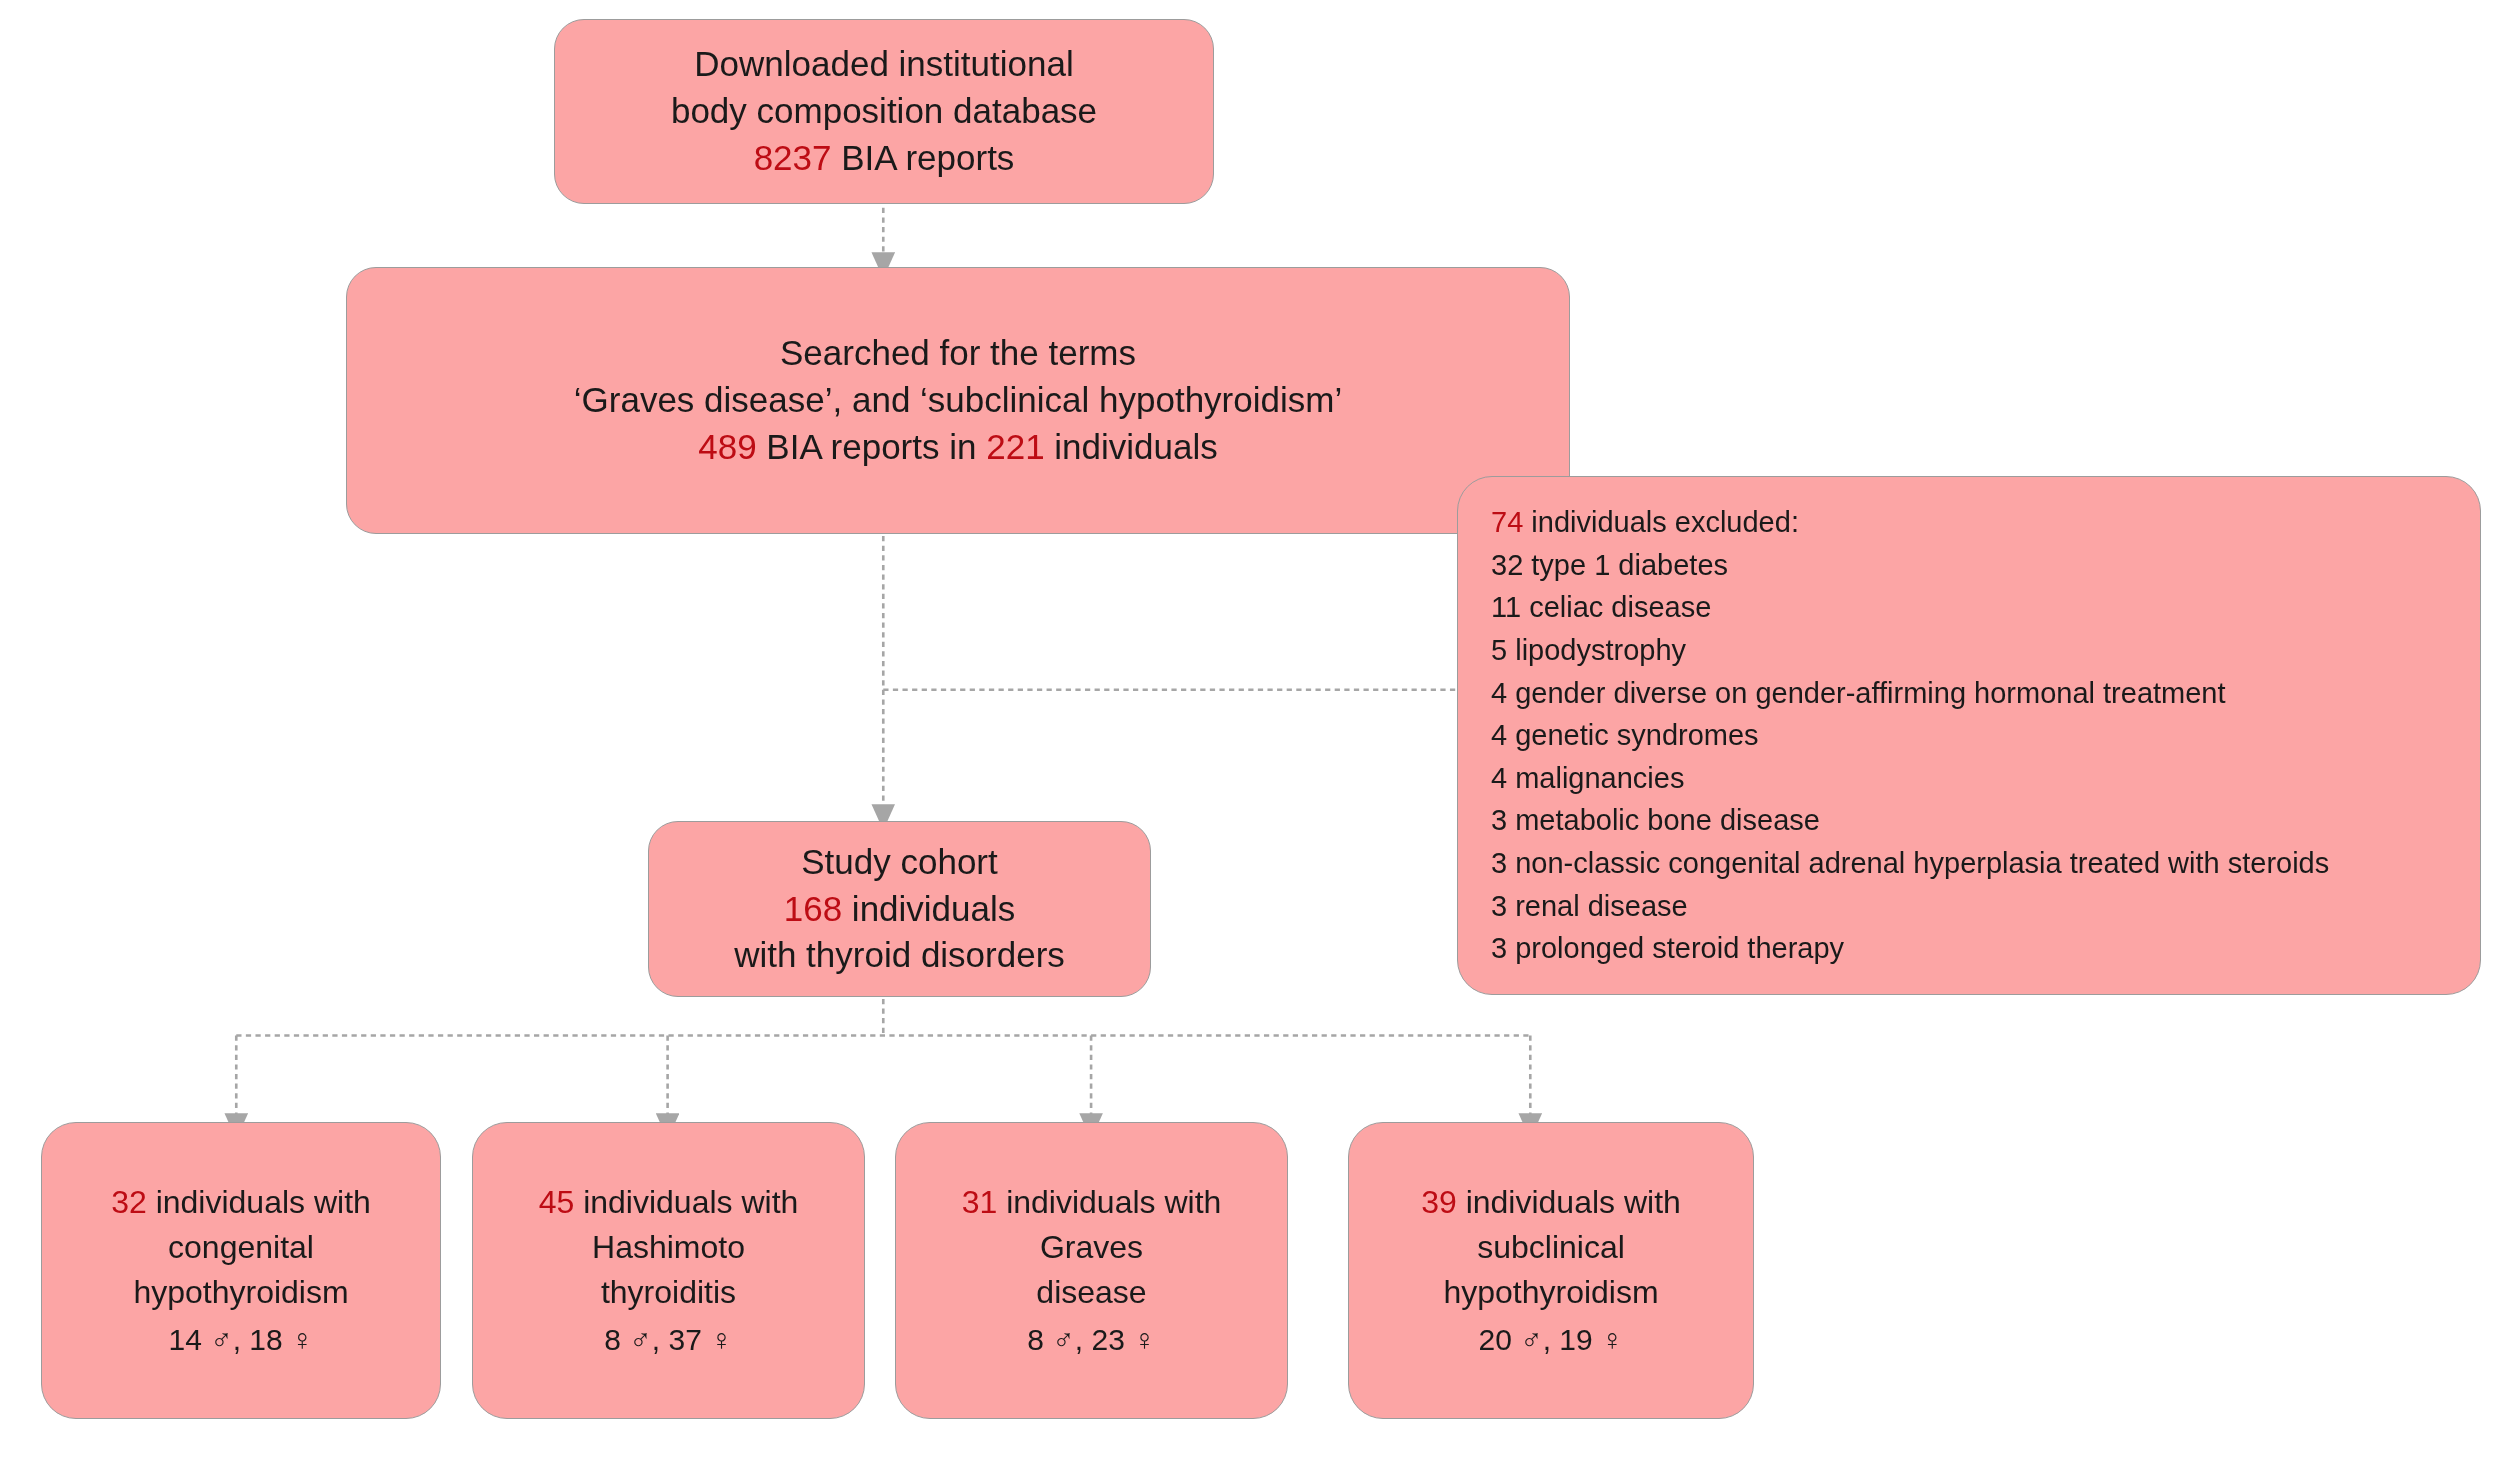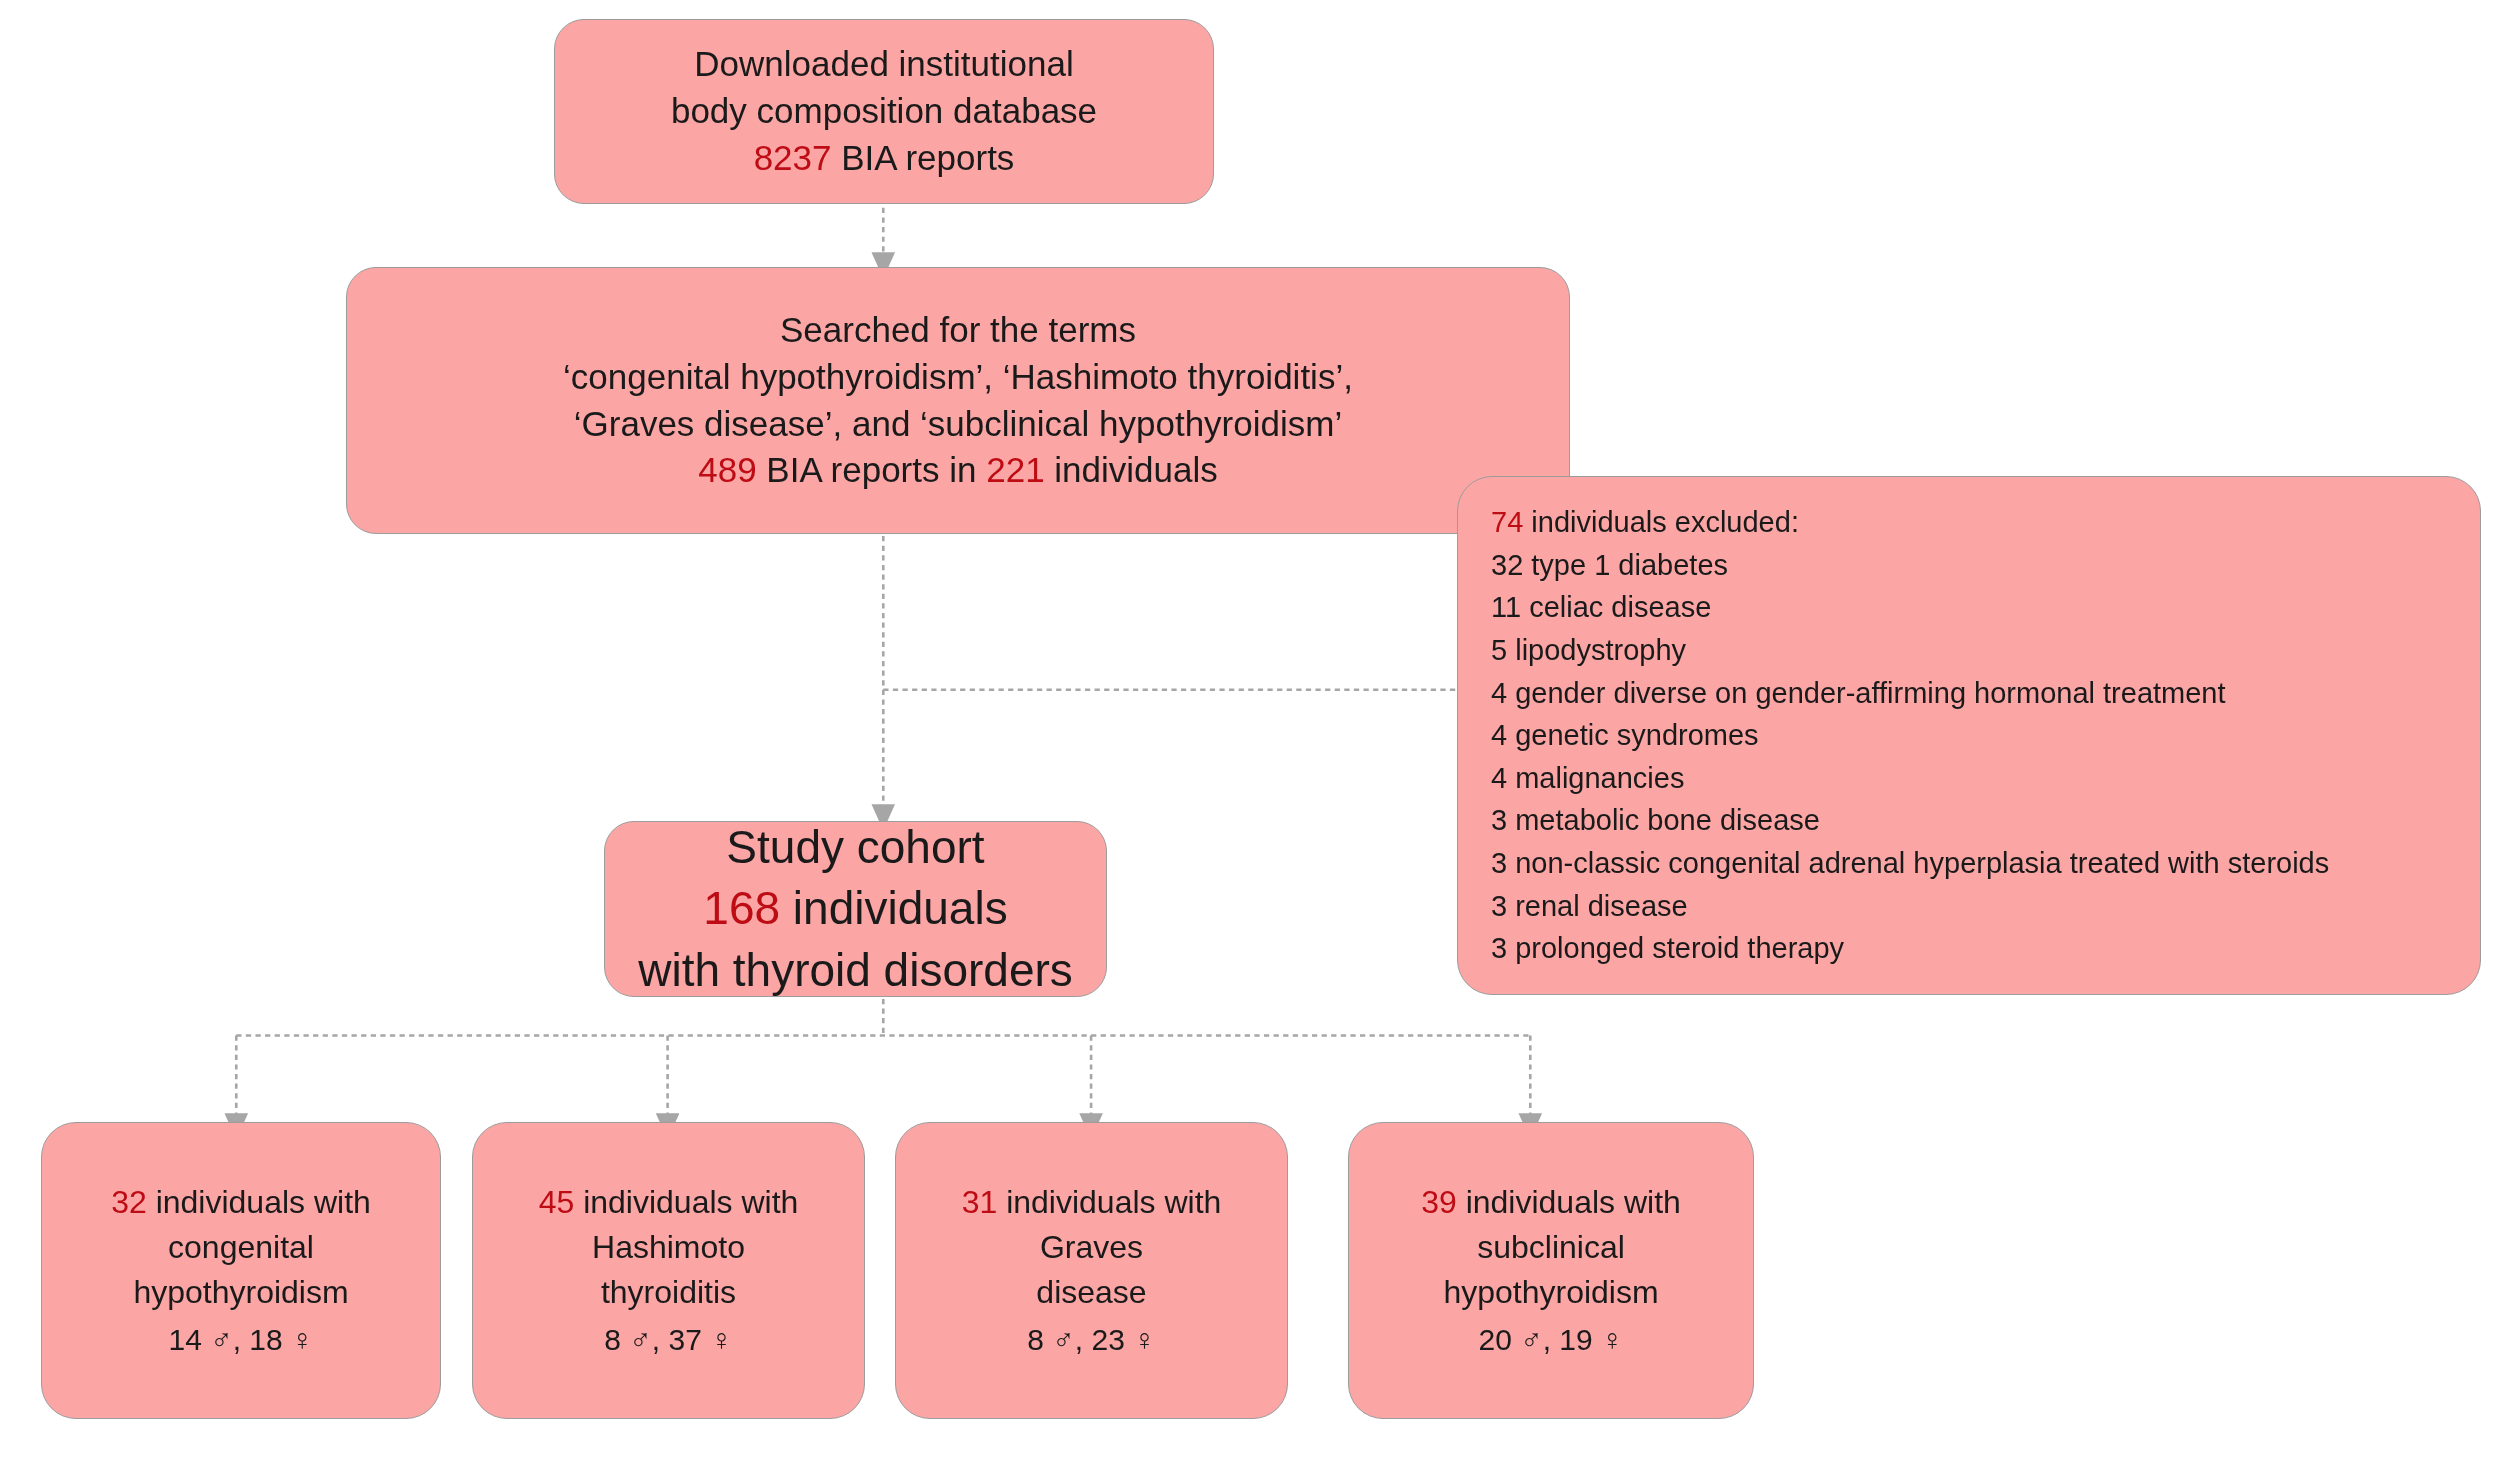--- a/index.html
+++ b/index.html
@@ -72,23 +72,23 @@
     justify-content: center;
     padding: 12.2px 0 12.2px 33px;
     font-size: 29px;
     text-align: left;
     line-height: 1.47;
   }
   #node-excluded .line { white-space: nowrap; }
 
   
   #node-cohort {
-    left: 604px;  top: 821px;
+    left: 648px;  top: 821px;
     width: 503px; height: 176px;
-    font-size: 46px;
+    font-size: 35px;
     text-align: center;
   }
 
   
   .group-node {
     top: 1122px;
     height: 297px;
     width: 400px;
     font-size: 32px;
     text-align: center;
@@ -130,21 +130,20 @@
   </svg>
 
   <div class="node" id="node-source">
     <div class="line">Downloaded institutional</div>
     <div class="line">body composition  database</div>
     <div class="line"><span class="num">8237</span><span> BIA reports</span></div>
   </div>
 
   <div class="node" id="node-search">
     <div class="line">Searched for the terms</div>
-    <div class="line">‘congenital hypothyroidism’, ‘Hashimoto thyroiditis’,</div>
     <div class="line">‘Graves disease’, and ‘subclinical hypothyroidism’</div>
     <div class="line"><span class="num">489</span><span> BIA reports in </span><span class="num">221</span><span> individuals</span></div>
   </div>
 
   <div class="node" id="node-excluded">
     <div class="line"><span class="num">74</span><span> individuals excluded:</span></div>
     <div class="line">32 type 1 diabetes</div>
     <div class="line">11 celiac disease</div>
     <div class="line">5 lipodystrophy</div>
     <div class="line">4 gender diverse on gender-affirming hormonal treatment</div>

